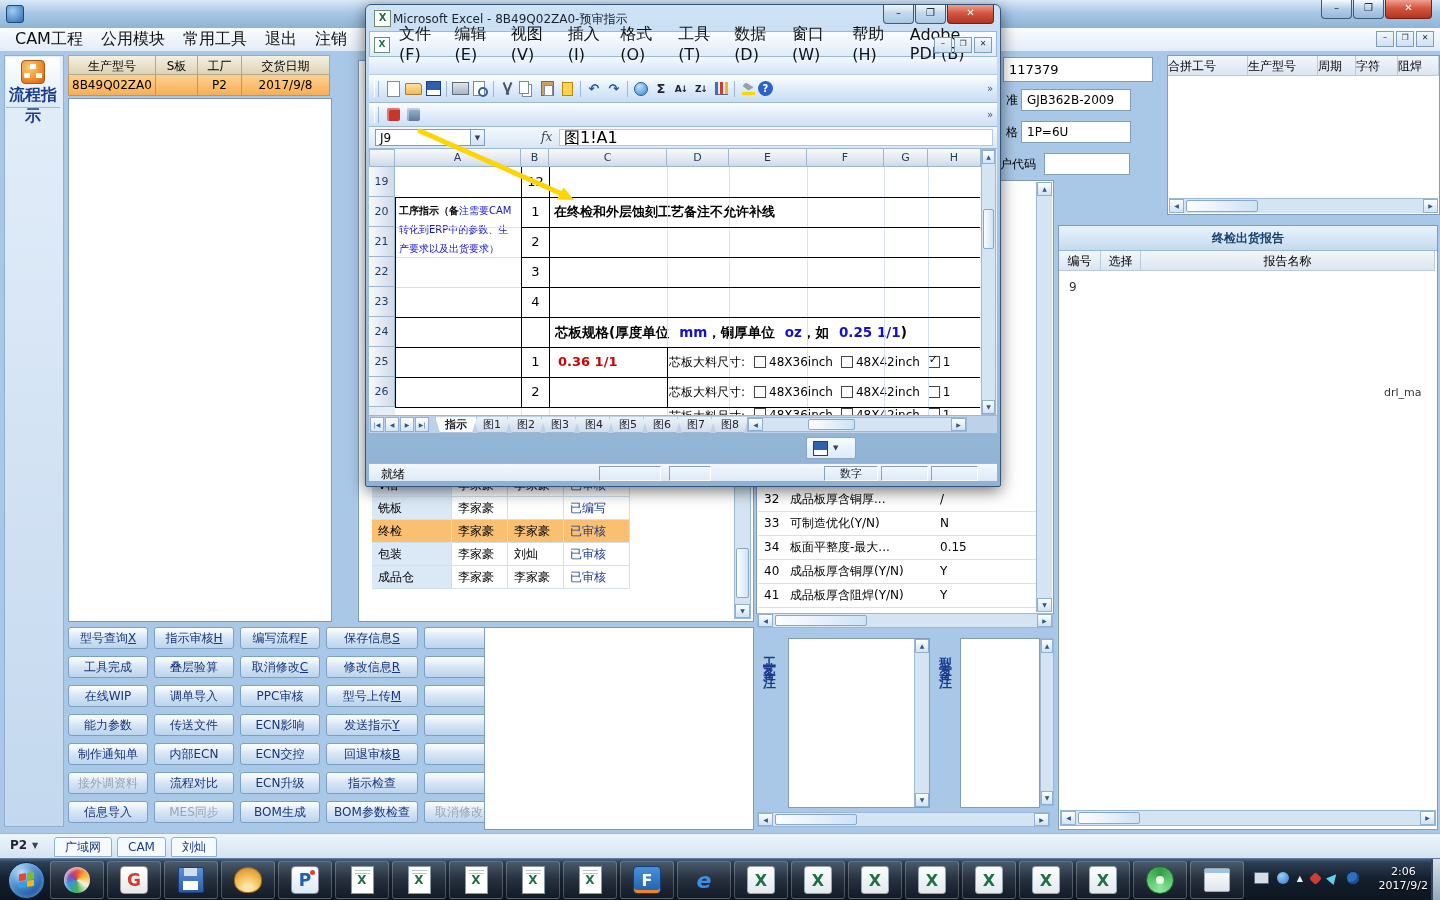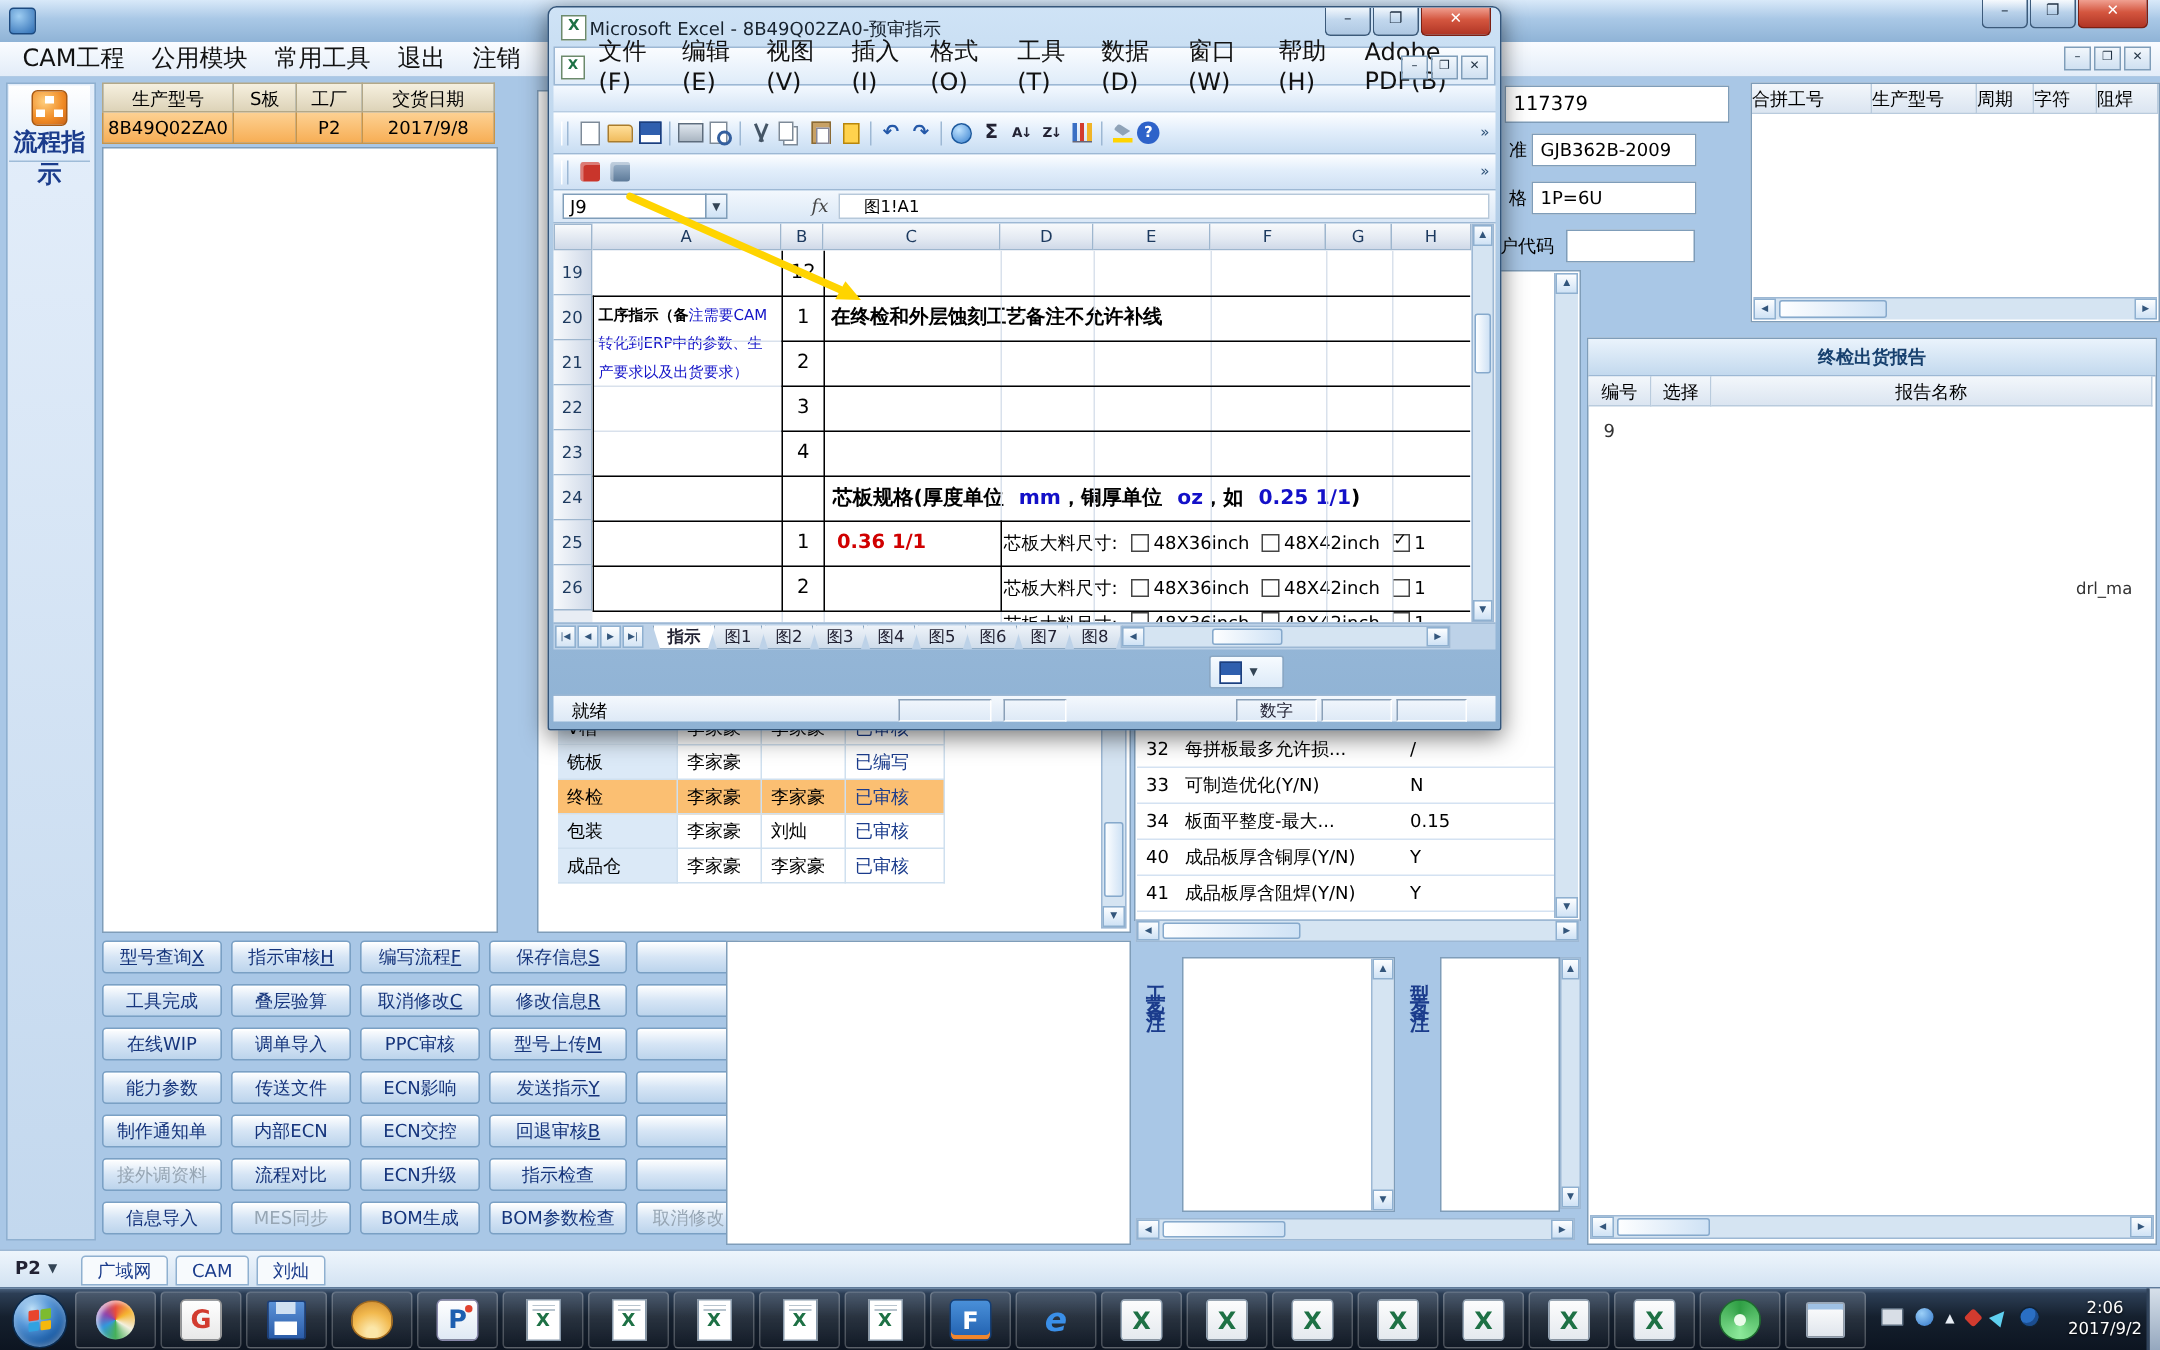--- a/index.html
+++ b/index.html
@@ -161,21 +161,21 @@
   .i-fill-color{flex-direction:column;}
   .i-fill-color::before{content:"";width:11px;height:8px;background:#8fa3b8;clip-path:polygon(30% 0,100% 60%,55% 100%,0 45%);}
   .i-fill-color::after{content:"";width:13px;height:3px;background:#ffd400;margin-top:1px;}
   .i-help{background:#2d62c9;color:#fff;border-radius:50%;width:15px;height:15px;line-height:15px;text-align:center;font-weight:bold;font-size:10px;}
   .i-pdf-convert::before{content:"";width:13px;height:13px;background:#c9352b;border-radius:2px;box-shadow:inset 2px 2px 0 rgba(255,255,255,.35);}
   .i-pdf-email::before{content:"";width:13px;height:13px;background:linear-gradient(#9fb6cd,#5d7a99);border-radius:2px;box-shadow:inset 2px 2px 0 rgba(255,255,255,.35);}
   #xl-formula{height:22px;background:linear-gradient(#f3f8fd,#d9e7f6);border-bottom:1px solid #9db8d4;position:relative;}
   #name-box{position:absolute;left:6px;top:2px;width:96px;height:17px;background:#fff;border:1px solid #7f9db9;font-size:12px;padding-left:4px;line-height:16px;box-sizing:border-box;}
   #name-drop{position:absolute;left:101px;top:2px;width:15px;height:17px;background:linear-gradient(#f5faff,#cfe2f5);border:1px solid #7f9db9;font-size:7px;color:#345;text-align:center;line-height:16px;box-sizing:border-box;}
   #fx-btn{position:absolute;left:172px;top:3px;font-size:12px;font-style:italic;font-family:"DejaVu Serif","Liberation Serif",serif;color:#444;}
-  #formula-field{position:absolute;left:190px;top:2px;right:4px;height:17px;background:#fff;border:1px solid #b6c8da;font-size:11px;padding-left:16px;line-height:15px;box-sizing:border-box;}
+  #formula-field{position:absolute;left:190px;top:2px;right:4px;height:17px;background:#fff;border:1px solid #b6c8da;font-size:16px;padding-left:4px;line-height:15px;box-sizing:border-box;}
 
   
   #xl-grid{height:266px;position:relative;background:#e8edf4;overflow:hidden;}
   #xl-corner{position:absolute;left:0;top:0;width:26px;height:18px;background:linear-gradient(#f8fafc,#cfd9e8);border:1px solid #9eb6ce;box-sizing:border-box;}
   #xl-cols{position:absolute;left:26px;top:0;height:18px;display:flex;width:586px;overflow:hidden;}
   .colh{height:18px;line-height:18px;text-align:center;font-size:11px;color:#1d3a5f;background:linear-gradient(#f8fafc,#e3e9f2 60%,#cfd9e8);border-right:1px solid #9eb6ce;border-bottom:1px solid #9eb6ce;box-sizing:border-box;flex:none;}
   #xl-rows{position:absolute;left:0;top:18px;width:26px;}
   .rowh{height:30px;line-height:30px;text-align:center;font-size:11px;color:#1d3a5f;background:linear-gradient(90deg,#f8fafc,#cfd9e8);border-right:1px solid #9eb6ce;border-bottom:1px solid #9eb6ce;box-sizing:border-box;}
   #xl-cells{position:absolute;left:26px;top:18px;width:586px;height:248px;background:#fff;overflow:hidden;}
   .glv{position:absolute;top:0;width:1px;height:248px;background:#d9e1ec;}
@@ -347,21 +347,21 @@
       <div class="sbtn vs-top">▲</div>
       <div class="sthumb" style="left:1px;right:1px;bottom:20px;height:48px"></div>
       <div class="sbtn vs-bot">▼</div>
     </div>
   </div>
 
   <div class="abs" id="params-panel">
     <div id="param-rows">
         <div class="qrow">
           <span class="qc no">32</span>
-          <span class="qc nm">每拼板最多允许损...</span>
+          <span class="qc nm">成品板厚含铜厚...</span>
           <span class="qc val">/</span>
         </div>
         <div class="qrow">
           <span class="qc no">33</span>
           <span class="qc nm">可制造优化(Y/N)</span>
           <span class="qc val">N</span>
         </div>
         <div class="qrow">
           <span class="qc no">34</span>
           <span class="qc nm">板面平整度-最大...</span>

